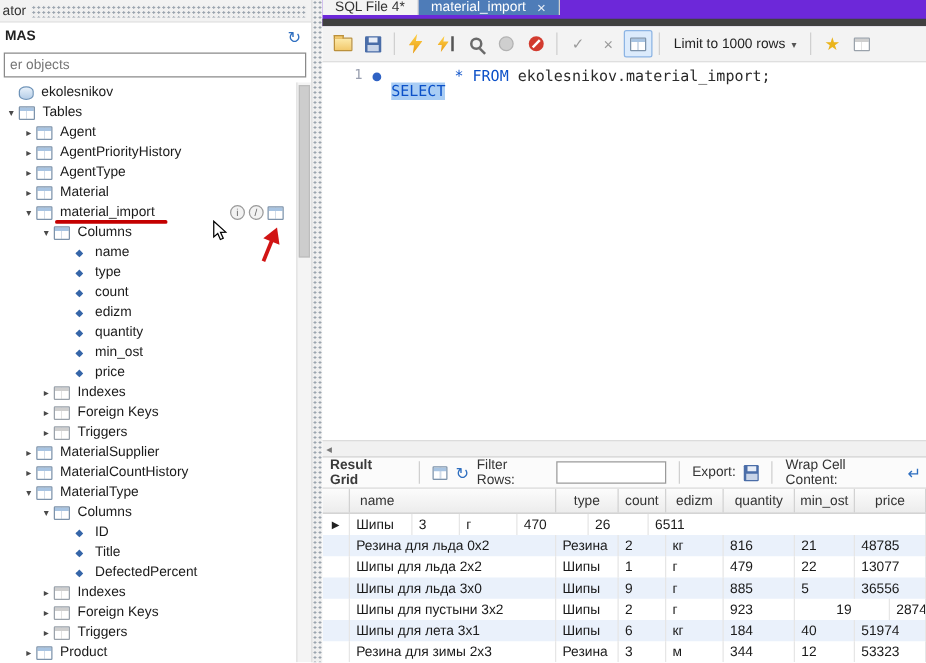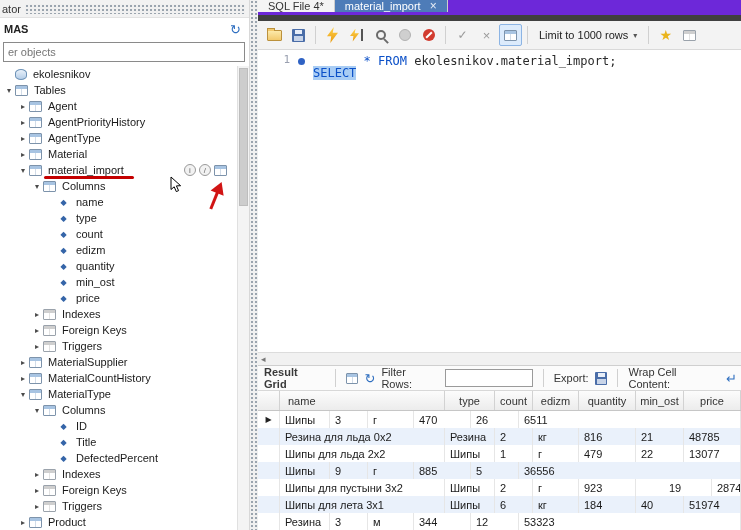--- a/index.html
+++ b/index.html
@@ -443,20 +443,21 @@
             <div class="gc" style="flex: 0 0 165px;">Шипы для льда 2x2</div>
             <div class="gc" style="flex: 0 0 50px;">Шипы</div>
             <div class="gc" style="flex: 0 0 38px;">1</div>
             <div class="gc" style="flex: 0 0 46px;">г</div>
             <div class="gc" style="flex: 0 0 57px;">479</div>
             <div class="gc" style="flex: 0 0 48px;">22</div>
             <div class="gc" style="flex: 1 1 0%;">13077</div>
           </div>
           <div class="grow alt">
             <div class="gc sel"></div>
+            <div class="gc" style="flex: 0 0 165px;">Шипы для льда 3x0</div>
             <div class="gc" style="flex: 0 0 50px;">Шипы</div>
             <div class="gc" style="flex: 0 0 38px;">9</div>
             <div class="gc" style="flex: 0 0 46px;">г</div>
             <div class="gc" style="flex: 0 0 57px;">885</div>
             <div class="gc" style="flex: 0 0 48px;">5</div>
             <div class="gc" style="flex: 1 1 0%;">36556</div>
           </div>
           <div class="grow">
             <div class="gc sel"></div>
             <div class="gc" style="flex: 0 0 165px;">Шипы для пустыни 3x2</div>
@@ -472,20 +473,21 @@
             <div class="gc" style="flex: 0 0 165px;">Шипы для лета 3x1</div>
             <div class="gc" style="flex: 0 0 50px;">Шипы</div>
             <div class="gc" style="flex: 0 0 38px;">6</div>
             <div class="gc" style="flex: 0 0 46px;">кг</div>
             <div class="gc" style="flex: 0 0 57px;">184</div>
             <div class="gc" style="flex: 0 0 48px;">40</div>
             <div class="gc" style="flex: 1 1 0%;">51974</div>
           </div>
           <div class="grow">
             <div class="gc sel"></div>
+            <div class="gc" style="flex: 0 0 165px;">Резина для зимы 2x3</div>
             <div class="gc" style="flex: 0 0 50px;">Резина</div>
             <div class="gc" style="flex: 0 0 38px;">3</div>
             <div class="gc" style="flex: 0 0 46px;">м</div>
             <div class="gc" style="flex: 0 0 57px;">344</div>
             <div class="gc" style="flex: 0 0 48px;">12</div>
             <div class="gc" style="flex: 1 1 0%;">53323</div>
           </div>
         </div>
     </div>
 

